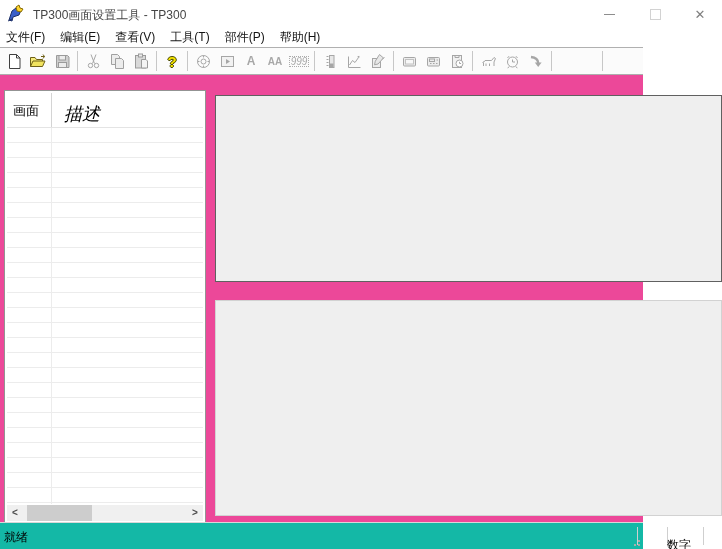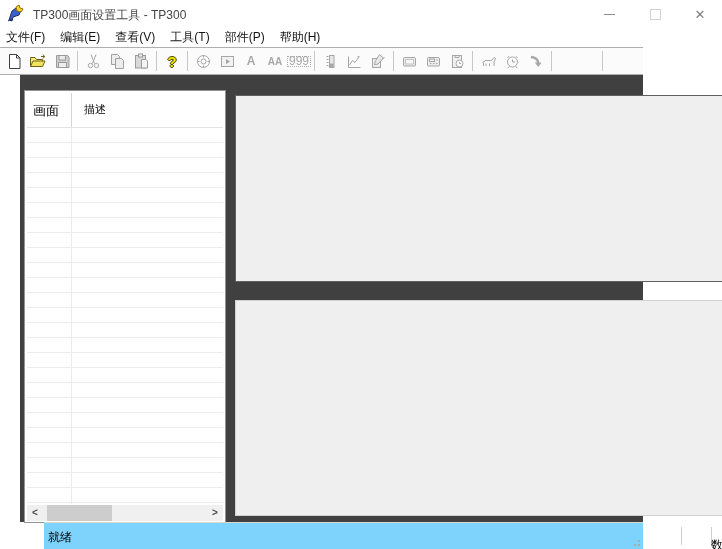--- a/index.html
+++ b/index.html
@@ -27,33 +27,33 @@
   .toolbar { position:absolute; top:47px; left:0; right:0; height:26px; background:#fbfbfb;
              border-top:1px solid #b0b0b0; border-bottom:1px solid #adadad;
              display:flex; align-items:center; padding-left:2px; }
   .tb-btn { width:24px; height:22px; display:flex; align-items:center; justify-content:center; flex:0 0 auto; }
   .tb-sep { width:1px; height:20px; background:#c7c7c7; margin:0 3px; flex:0 0 auto; }
   .tb-spacer { width:44px; flex:0 0 auto; }
   .help-glyph { font-size:15px; font-weight:bold; color:#f6e400;
                 text-shadow:1px 0 0 #4a4a00, -1px 0 0 #4a4a00, 0 1px 0 #4a4a00, 0 -1px 0 #4a4a00; }
   .tb-text-a  { font-size:12px; font-weight:700; color:#a8a8a8; }
   .tb-text-aa { font-size:10px; font-weight:700; color:#a8a8a8; letter-spacing:0;text-align:right; }
-  .tb-text-999{ font-size:12px; color:#a8a8a8; border:1px dotted #ababab; padding:0 1px; line-height:9px; }
-
-  
-  .client { position:absolute; top:75px; left:0; right:0; bottom:27px; background:#404040;margin-left:20px; }
+  .tb-text-999{ font-size:10px; color:#a8a8a8; border:1px dotted #ababab; padding:0 1px; line-height:9px;font-style:italic; }
+
+  
+  .client { position:absolute; top:75px; left:0; right:0; bottom:27px; background:#ec4899; }
 
   
   .screen-list { position:absolute; left:4px; top:15px; width:200px; height:431px;
                  background:#fff; border:1px solid #939393; padding:0; }
   .grid { position:absolute; left:2px; top:2px; right:2px; bottom:18px; background:#fff; }
   .grid-header { position:relative; height:34px; border-bottom:1px solid #e4e4e4; display:flex; }
   .col-screen { width:44px; padding:9px 0 0 6px; font-size:13px; color:#000; }
   .col-div { position:absolute; left:44px; top:0; bottom:0; width:1px; background:#d4d4d4; }
-  .col-desc { padding:9px 0 0 7px; font-size:11px; color:#000; }
+  .col-desc { padding:9px 0 0 7px; font-size:18px; color:#000;font-style:italic; }
   .grid-body { position:absolute; left:0; right:0; top:35px; bottom:0; background-color:#fff;
     background-image:
       linear-gradient(to right, #ececec, #ececec),
       repeating-linear-gradient(to bottom, transparent 0px, transparent 14px, #ececec 14px, #ececec 15px);
     background-size:1px 100%, 100% 100%;
     background-position:44px 0, 0 0;
     background-repeat:no-repeat, repeat; }
   .hscroll { position:absolute; left:2px; right:2px; bottom:1px; height:16px; background:#f0f0f0; }
   .scroll-btn { position:absolute; top:0; width:16px; height:16px; font-size:10px; font-weight:bold;
                 color:#4d4d4d; text-align:center; line-height:16px; }
@@ -61,22 +61,22 @@
   .scroll-right { right:0; }
   .scroll-thumb { position:absolute; left:20px; top:0; width:65px; height:16px; background:#cdcdcd; }
 
   
   .panel-top { position:absolute; left:215px; top:20px; width:507px; height:187px;
                background:#efefef; border:1px solid #606060; box-sizing:border-box; }
   .panel-bottom { position:absolute; left:215px; top:225px; width:507px; height:216px;
                   background:#efefef; border:1px solid #d2d2d2; box-sizing:border-box; }
 
   
-  .statusbar { position:absolute; left:0; right:0; bottom:0; height:26px; background:#7dd3fc;
-               border-top:1px solid #d7d7d7; font-size:12px; color:#000;margin-left:44px; }
+  .statusbar { position:absolute; left:0; right:0; bottom:0; height:26px; background:#14b8a6;
+               border-top:1px solid #d7d7d7; font-size:12px; color:#000; }
   .status-ready { position:absolute; left:4px; top:6px; }
   .status-sep { position:absolute; top:4px; bottom:4px; width:1px; background:#cfcfcf; }
   .sep1 { left:637px; } .sep2 { left:667px; } .sep3 { left:703px; }
   .status-num { position:absolute; left:667px; width:36px; top:14px; }
   .grip { position:absolute; right:3px; bottom:3px; width:10px; height:10px; }
   .grip::after { content:""; position:absolute; right:0; bottom:0; width:2px; height:2px; background:#ababab;
                  box-shadow:-4px 0 0 #ababab, 0 -4px 0 #ababab; }
   svg { display:block; }
 </style>
 </head>

